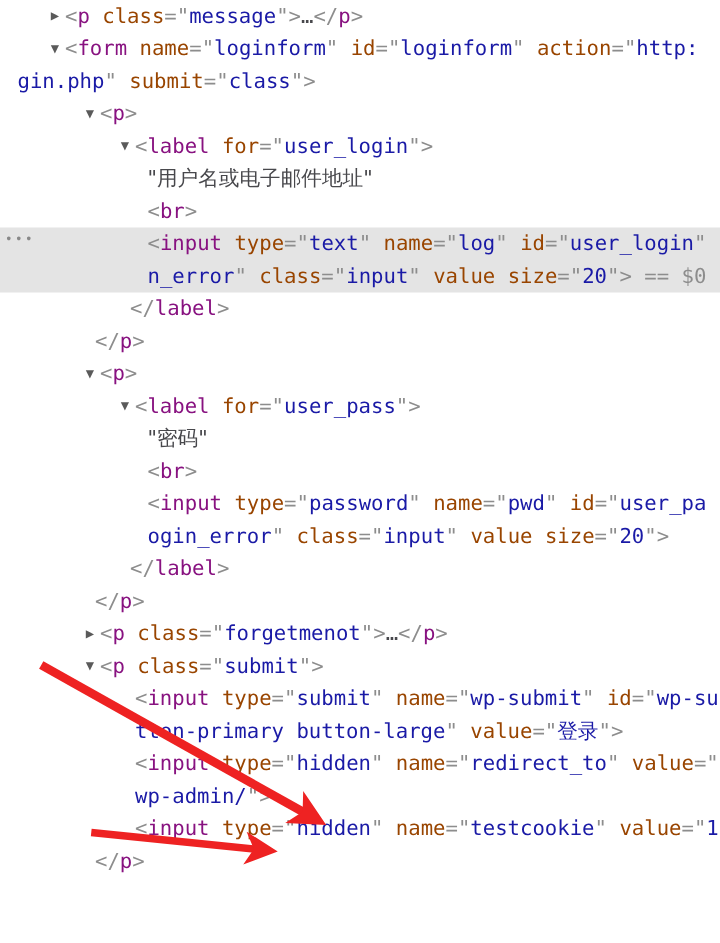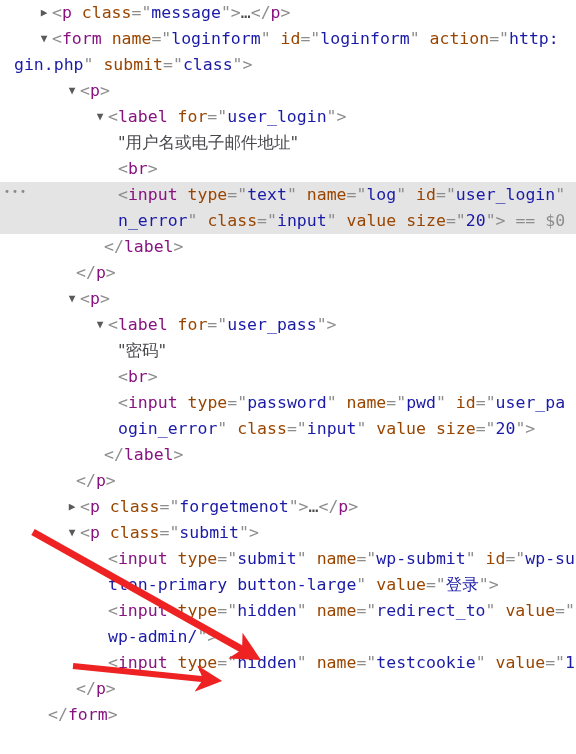--- a/index.html
+++ b/index.html
@@ -114,21 +114,20 @@
       <div class="node-row"><span class="wrapline" style="padding-left: 104px;"><span class="punct">&lt;/</span><span class="tag">label</span><span class="punct">&gt;</span></span></div>
       <div class="node-row"><span class="wrapline" style="padding-left: 76px;"><span class="punct">&lt;/</span><span class="tag">p</span><span class="punct">&gt;</span></span></div>
       <div class="node-row"><span class="twisty closed" style="left: 66px;"></span><span class="wrapline" style="padding-left: 80px;"><span class="punct">&lt;</span><span class="tag">p</span><span class="punct"> </span><span class="attr">class</span><span class="punct">="</span><span class="val">forgetmenot</span><span class="punct">"&gt;</span><span class="text">…</span><span class="punct">&lt;/</span><span class="tag">p</span><span class="punct">&gt;</span></span></div>
       <div class="node-row"><span class="twisty open" style="left: 66px;"></span><span class="wrapline" style="padding-left: 80px;"><span class="punct">&lt;</span><span class="tag">p</span><span class="punct"> </span><span class="attr">class</span><span class="punct">="</span><span class="val">submit</span><span class="punct">"&gt;</span></span></div>
       <div class="node-row"><span class="wrapline" style="padding-left: 108px;"><span class="punct">&lt;</span><span class="tag">input</span><span class="punct"> </span><span class="attr">type</span><span class="punct">="</span><span class="val">submit</span><span class="punct">" </span><span class="attr">name</span><span class="punct">="</span><span class="val">wp-submit</span><span class="punct">" </span><span class="attr">id</span><span class="punct">="</span><span class="val">wp-su</span></span></div>
       <div class="node-row"><span class="wrapline" style="padding-left: 108px;"><span class="val">tton-primary button-large</span><span class="punct">" </span><span class="attr">value</span><span class="punct">="</span><span class="val cjk">登录</span><span class="punct">"&gt;</span></span></div>
       <div class="node-row"><span class="wrapline" style="padding-left: 108px;"><span class="punct">&lt;</span><span class="tag">input</span><span class="punct"> </span><span class="attr">type</span><span class="punct">="</span><span class="val">hidden</span><span class="punct">" </span><span class="attr">name</span><span class="punct">="</span><span class="val">redirect_to</span><span class="punct">" </span><span class="attr">value</span><span class="punct">="</span></span></div>
       <div class="node-row"><span class="wrapline" style="padding-left: 108px;"><span class="val">wp-admin/</span><span class="punct">"&gt;</span></span></div>
       <div class="node-row"><span class="wrapline" style="padding-left: 108px;"><span class="punct">&lt;</span><span class="tag">input</span><span class="punct"> </span><span class="attr">type</span><span class="punct">="</span><span class="val">hidden</span><span class="punct">" </span><span class="attr">name</span><span class="punct">="</span><span class="val">testcookie</span><span class="punct">" </span><span class="attr">value</span><span class="punct">="</span><span class="val">1</span></span></div>
       <div class="node-row"><span class="wrapline" style="padding-left: 76px;"><span class="punct">&lt;/</span><span class="tag">p</span><span class="punct">&gt;</span></span></div>
-      <div class="node-row"><span class="wrapline" style="padding-left: 48px;"><span class="punct">&lt;/</span><span class="tag">form</span><span class="punct">&gt;</span></span></div>
     </div>
 
   <svg class="annotation-layer" width="576" height="754" viewBox="0 0 576 754">
     <defs>
       <marker id="arrowhead-big" markerWidth="4.2" markerHeight="4.2" refX="2.2" refY="2.1" orient="auto">
         <path d="M0,0 L4.2,2.1 L0,4.2 L1.1,2.1 Z" fill="#ee2222"></path>
       </marker>
       <marker id="arrowhead-small" markerWidth="4.4" markerHeight="4.4" refX="2.2" refY="2.2" orient="auto">
         <path d="M0,0 L4.4,2.2 L0,4.4 L1.2,2.2 Z" fill="#ee2222"></path>
       </marker>

